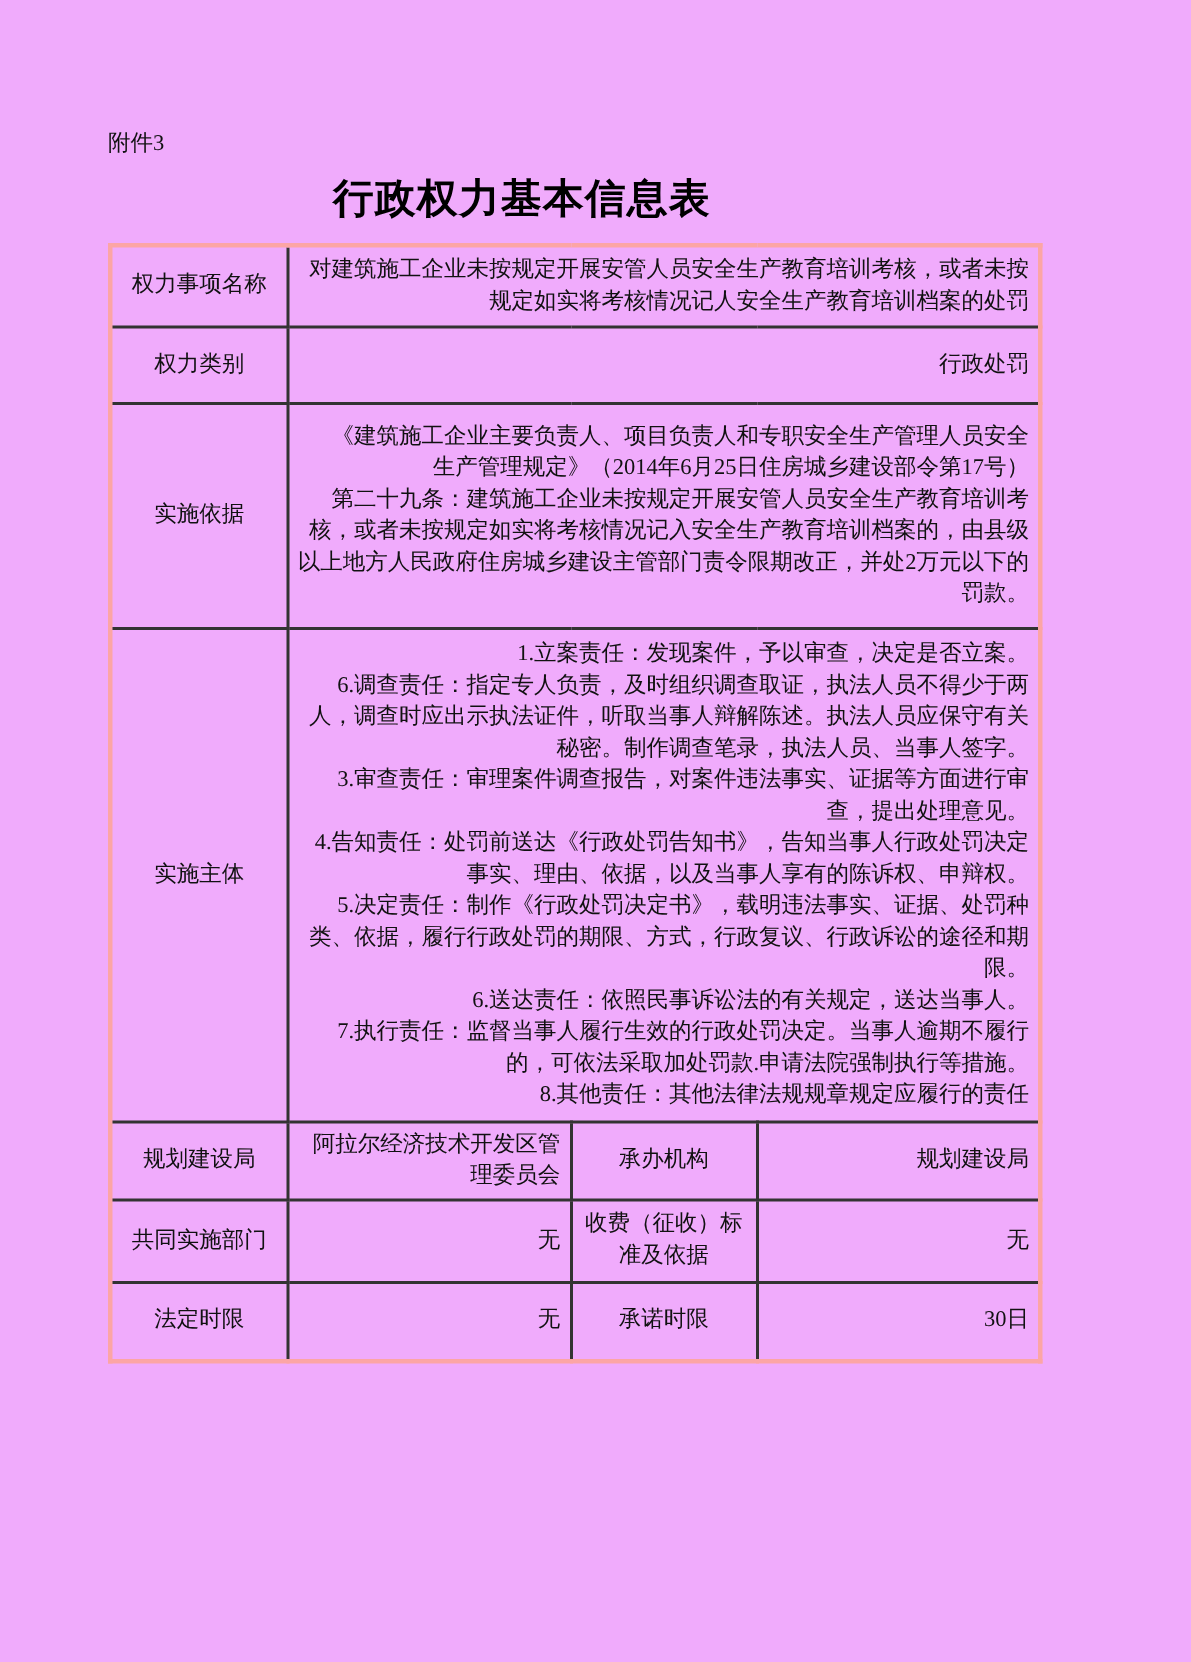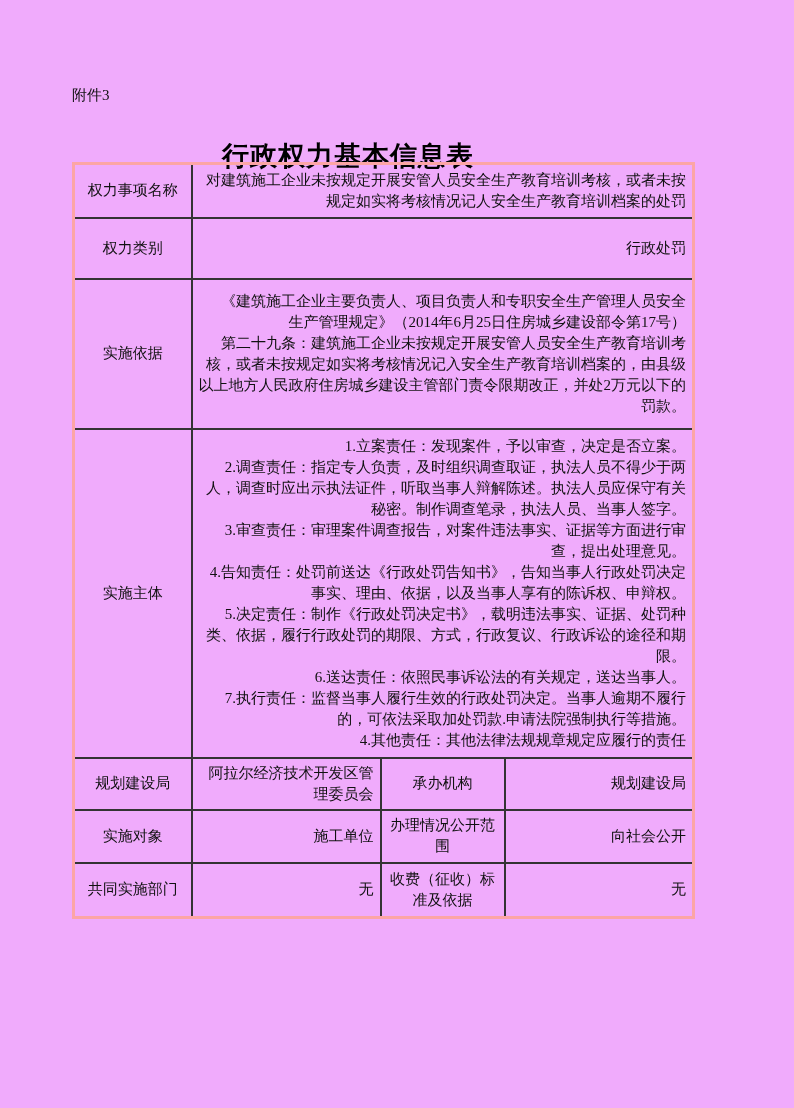--- a/index.html
+++ b/index.html
@@ -28,21 +28,20 @@
   .doc-title {
     position: absolute;
     left: 0;
     top: 114px;
     width: 696px;
     text-align: center;
     font-size: 27px;
     font-weight: bold;
     letter-spacing: 1px;
     color: #000;
-    margin-top: 24px;
   }
   table.info-table {
     position: absolute;
     left: 72px;
     top: 162px;
     width: 620px;
     border-collapse: collapse;
     table-layout: fixed;
     border: 3px solid #fca5a5;
   }
@@ -65,21 +64,21 @@
     text-align: right;
     padding: 6px 10px;
   }
   td.val-left p {
     margin: 0;
   }
   td.val-left p.indent {
     text-indent: 8px;
   }
   tr.r1 { height: 54px; }
-  tr.r2 { height: 61px; }
+  tr.r2 { height: 51px; }
   tr.r3 { height: 150px; }
   tr.r4 { height: 329px; }
   tr.r5 { height: 52px; }
   tr.r6 { height: 53px; }
   tr.r7 { height: 55px; }
   tr.r8 { height: 53px; }
 </style>
 </head>
 <body>
 
@@ -113,47 +112,47 @@
       <td class="val-left" colspan="3">
         <p class="indent">《建筑施工企业主要负责人、项目负责人和专职安全生产管理人员安全生产管理规定》（2014年6月25日住房城乡建设部令第17号）</p>
         <p>第二十九条：建筑施工企业未按规定开展安管人员安全生产教育培训考核，或者未按规定如实将考核情况记入安全生产教育培训档案的，由县级以上地方人民政府住房城乡建设主管部门责令限期改正，并处2万元以下的罚款。</p>
       </td>
     </tr>
 
     <tr class="r4">
       <td class="lbl">实施主体</td>
       <td class="val-left" colspan="3">
         <p>1.立案责任：发现案件，予以审查，决定是否立案。</p>
-        <p>2.调查责任：指定专人负责，及时组织调查取证，执法人员不得少于两人，调查时应出示执法证件，听取当事人辩解陈述。执法人员应保守有关秘密。制作调查笔录，执法人员、当事人签字。</p>
+        <p>6.调查责任：指定专人负责，及时组织调查取证，执法人员不得少于两人，调查时应出示执法证件，听取当事人辩解陈述。执法人员应保守有关秘密。制作调查笔录，执法人员、当事人签字。</p>
         <p>3.审查责任：审理案件调查报告，对案件违法事实、证据等方面进行审查，提出处理意见。</p>
         <p>4.告知责任：处罚前送达《行政处罚告知书》，告知当事人行政处罚决定事实、理由、依据，以及当事人享有的陈诉权、申辩权。</p>
         <p>5.决定责任：制作《行政处罚决定书》，载明违法事实、证据、处罚种类、依据，履行行政处罚的期限、方式，行政复议、行政诉讼的途径和期限。</p>
         <p>6.送达责任：依照民事诉讼法的有关规定，送达当事人。</p>
         <p>7.执行责任：监督当事人履行生效的行政处罚决定。当事人逾期不履行的，可依法采取加处罚款.申请法院强制执行等措施。</p>
-        <p>4.其他责任：其他法律法规规章规定应履行的责任</p>
+        <p>8.其他责任：其他法律法规规章规定应履行的责任</p>
       </td>
     </tr>
 
     <tr class="r5">
       <td class="lbl">规划建设局</td>
       <td class="val-center">阿拉尔经济技术开发区管理委员会</td>
       <td class="lbl">承办机构</td>
       <td class="val-center">规划建设局</td>
     </tr>
 
-    <tr class="r6">
-      <td class="lbl">实施对象</td>
-      <td class="val-center">施工单位</td>
-      <td class="lbl">办理情况公开范围</td>
-      <td class="val-center">向社会公开</td>
-    </tr>
 
     <tr class="r7">
       <td class="lbl">共同实施部门</td>
       <td class="val-center">无</td>
       <td class="lbl">收费（征收）标准及依据</td>
       <td class="val-center">无</td>
     </tr>
 
+    <tr class="r8">
+      <td class="lbl">法定时限</td>
+      <td class="val-center">无</td>
+      <td class="lbl">承诺时限</td>
+      <td class="val-center">30日</td>
+    </tr>
   </tbody>
     </table>
 
 </div>
 
 </body></html>

